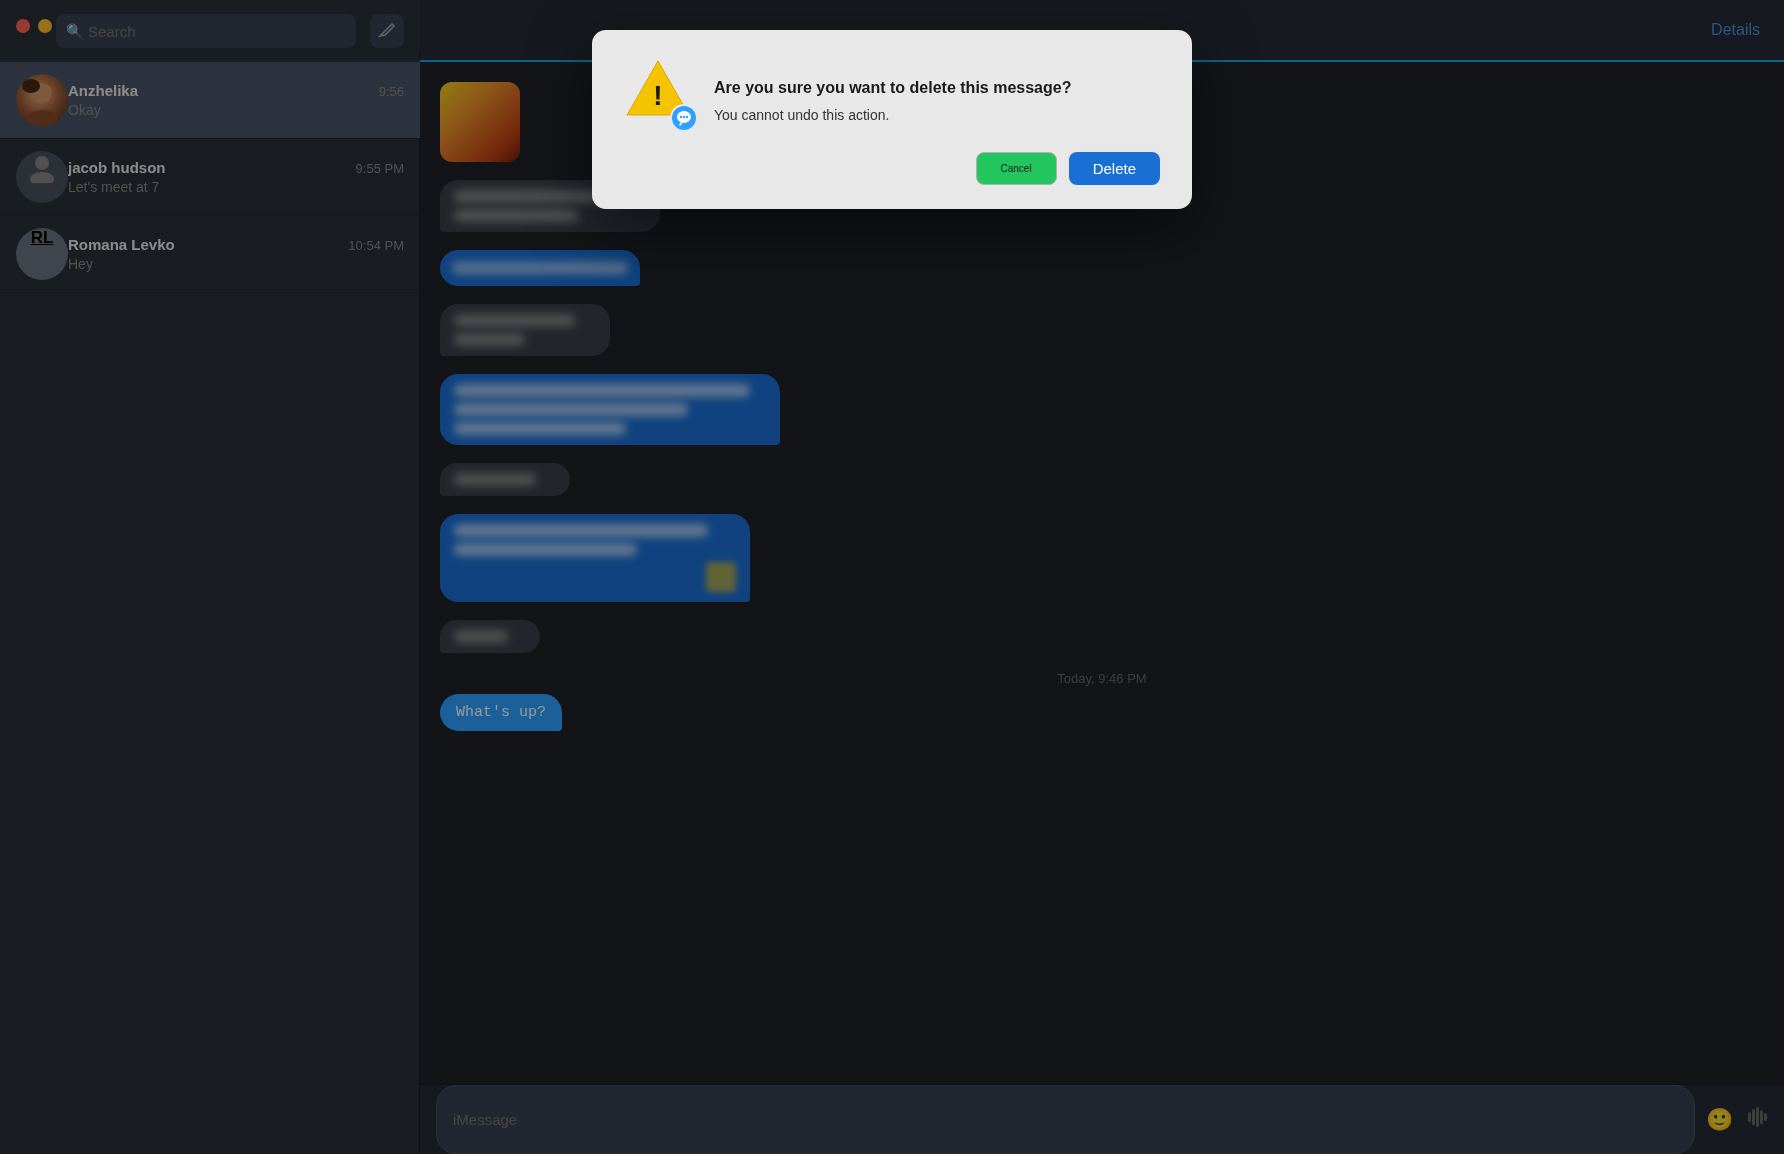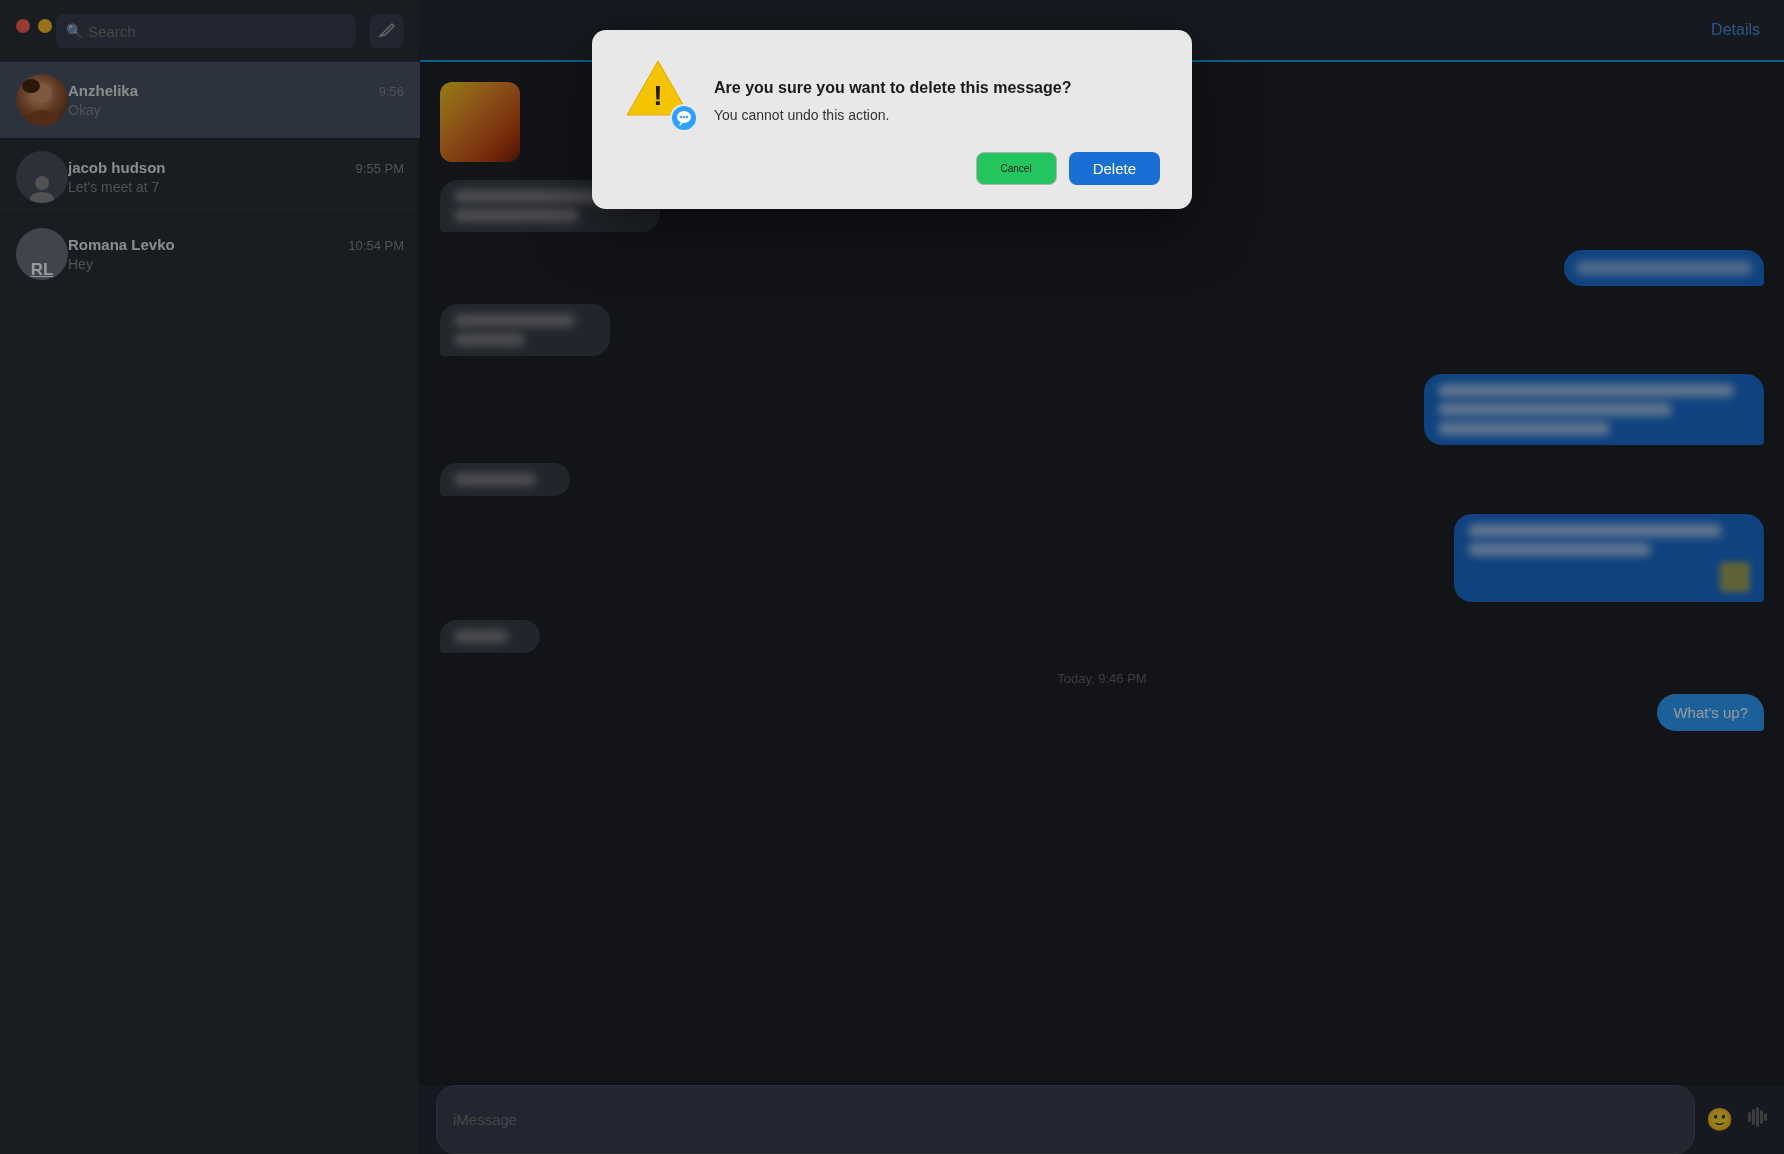--- a/index.html
+++ b/index.html
@@ -115,25 +115,25 @@
     .conversation-item.active {
       background: #4a5568;
     }
 
     .avatar {
       width: 52px;
       height: 52px;
       border-radius: 50%;
       flex-shrink: 0;
       display: flex;
-      align-items: flex-end;
+      align-items: flex-start;
       justify-content: center;
       font-size: 18px;
       font-weight: 600;
-      color: #ffffff;
+      color: #000000;
       overflow: hidden;
       text-decoration: underline;
     }
 
     .avatar.initials-rl {
       background: #6b7280;
       font-size: 17px;
     }
 
     .avatar.initials-jh {
@@ -212,21 +212,22 @@
     .msg-row {
       display: flex;
       margin-bottom: 18px;
     }
 
     .msg-row.incoming {
       justify-content: flex-start;
     }
 
     .msg-row.outgoing {
-      justify-content: flex-end;
+      justify-content: flex-start;
+      font-family: Liberation Mono, monospace;
     }
 
     .image-msg {
       width: 80px;
       height: 80px;
       border-radius: 12px;
       overflow: hidden;
       background: linear-gradient(135deg, #f0c040 0%, #e8882a 50%, #c05020 100%);
     }
 

